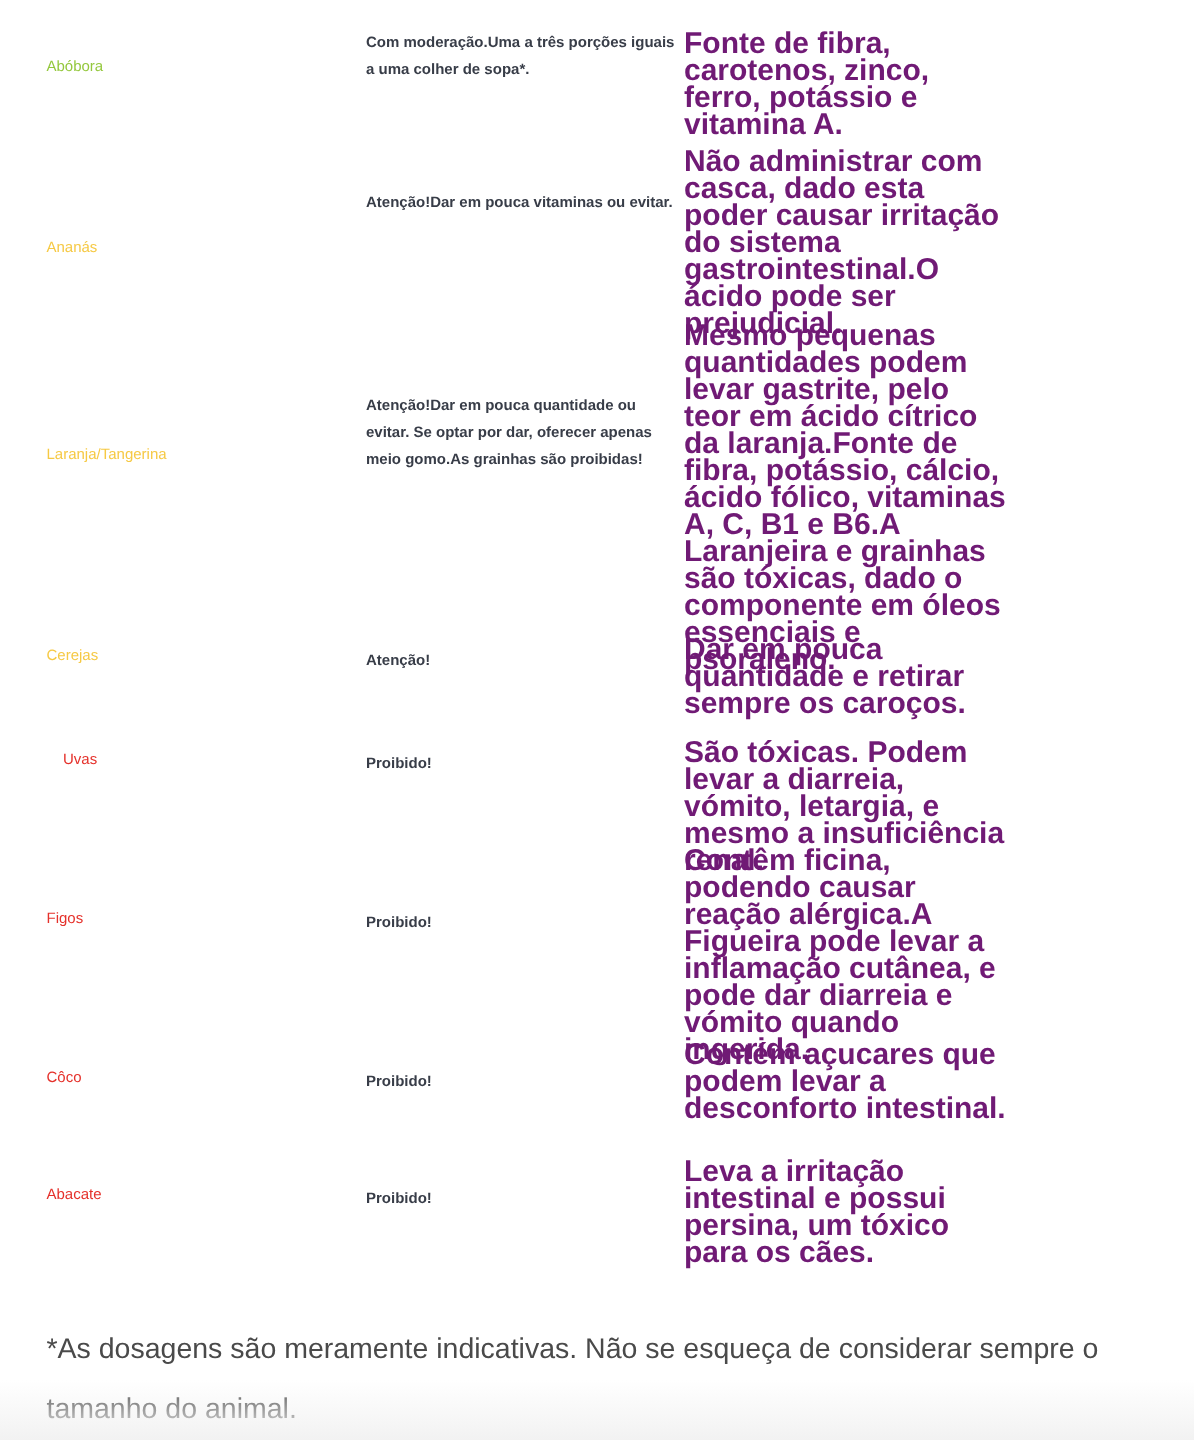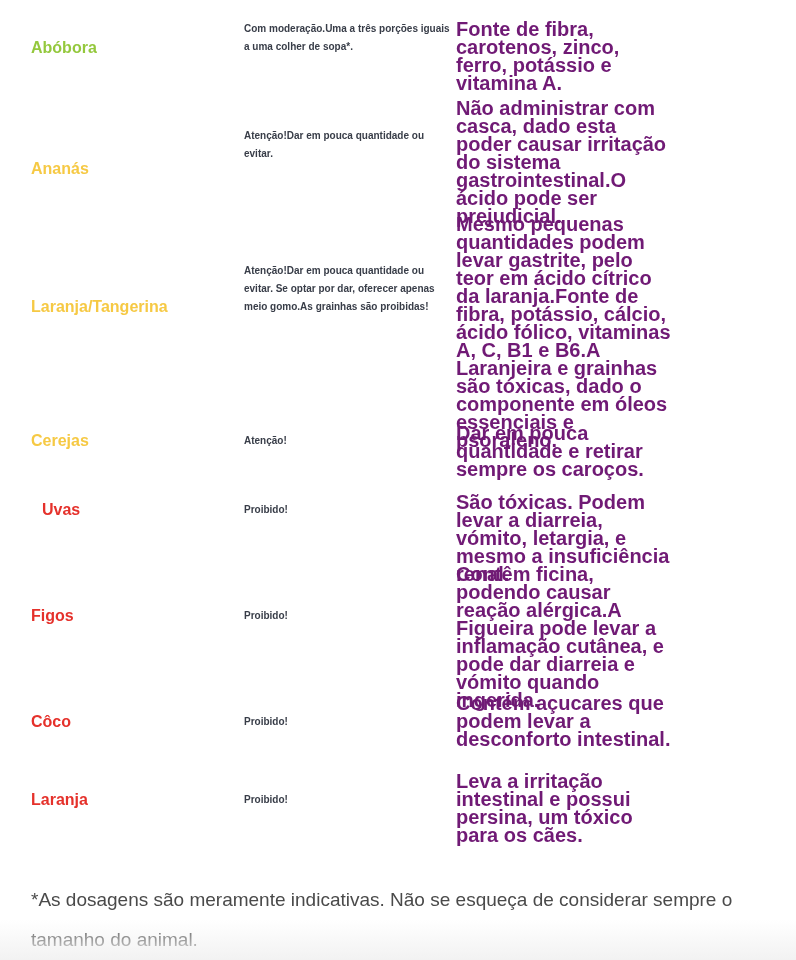--- a/index.html
+++ b/index.html
@@ -2,21 +2,21 @@
 <html><head>
   <meta charset="utf-8">
   <style>
     html, body { margin: 0; padding: 0; background: #ffffff; }
     body {
       width: 796px; height: 960px; overflow: hidden; position: relative;
       font-family: "Liberation Sans", sans-serif;
     }
     .table { position: absolute; left: 0; top: 0; width: 796px; }
     .name {
-      position: absolute; left: 31px; font-weight: bold; font-size: 16px;
+      position: absolute; left: 31px; font-weight: normal; font-size: 10px;
       letter-spacing: 0px;
     }
     .dose {
       position: absolute; left: 244px; width: 210px;
       font-weight: bold; font-size: 10px; line-height: 18px; color: #383d48;
     }
     .note {
       position: absolute; left: 456px; width: 220px;
       font-weight: bold; font-size: 20px; line-height: 18px; color: #701a75;
     }
@@ -38,21 +38,21 @@
 <div class="table">
 
   <div>
     <span class="name green" style="top:39px;">Abóbora</span>
     <div class="dose" style="top:20px;">Com moderação.Uma a três porções iguais a uma colher de sopa*.</div>
     <div class="note" style="top:20px;">Fonte de fibra, carotenos, zinco, ferro, potássio e vitamina A.</div>
   </div>
 
   <div>
     <span class="name yellow" style="top:136px;margin-top:24px;">Ananás</span>
-    <div class="dose" style="top:127px;">Atenção!Dar em pouca quantidade ou evitar.</div>
+    <div class="dose" style="top:127px;">Atenção!Dar em pouca vitaminas ou evitar.</div>
     <div class="note" style="top:99px;">Não administrar com casca, dado esta poder causar irritação do sistema gastrointestinal.O ácido pode ser prejudicial.</div>
   </div>
 
   <div>
     <span class="name yellow" style="top:298px;">Laranja/Tangerina</span>
     <div class="dose" style="top:262px;">Atenção!Dar em pouca quantidade ou evitar. Se optar por dar, oferecer apenas meio gomo.As grainhas são proibidas!</div>
     <div class="note" style="top:215px;">Mesmo pequenas quantidades podem levar gastrite, pelo teor em ácido cítrico da laranja.Fonte de fibra, potássio, cálcio, ácido fólico, vitaminas A, C, B1 e B6.A Laranjeira e grainhas são tóxicas, dado o componente em óleos essenciais e psoraleno.</div>
   </div>
 
   <div>
@@ -73,21 +73,21 @@
     <div class="note" style="top:565px;">Contêm ficina, podendo causar reação alérgica.A Figueira pode levar a inflamação cutânea, e pode dar diarreia e vómito quando ingerida.</div>
   </div>
 
   <div>
     <span class="name red" style="top:713px;">Côco</span>
     <div class="dose" style="top:713px;">Proibido!</div>
     <div class="note" style="top:694px;">Contém açucares que podem levar a desconforto intestinal.</div>
   </div>
 
   <div>
-    <span class="name red" style="top:791px;">Laranja</span>
+    <span class="name red" style="top:791px;">Abacate</span>
     <div class="dose" style="top:791px;">Proibido!</div>
     <div class="note" style="top:772px;">Leva a irritação intestinal e possui persina, um tóxico para os cães.</div>
   </div>
 
 </div>
 
 <div class="footer">*As dosagens são meramente indicativas. Não se esqueça de considerar sempre o tamanho do animal.</div>
 <div class="fade"></div>
 
 </body></html>

